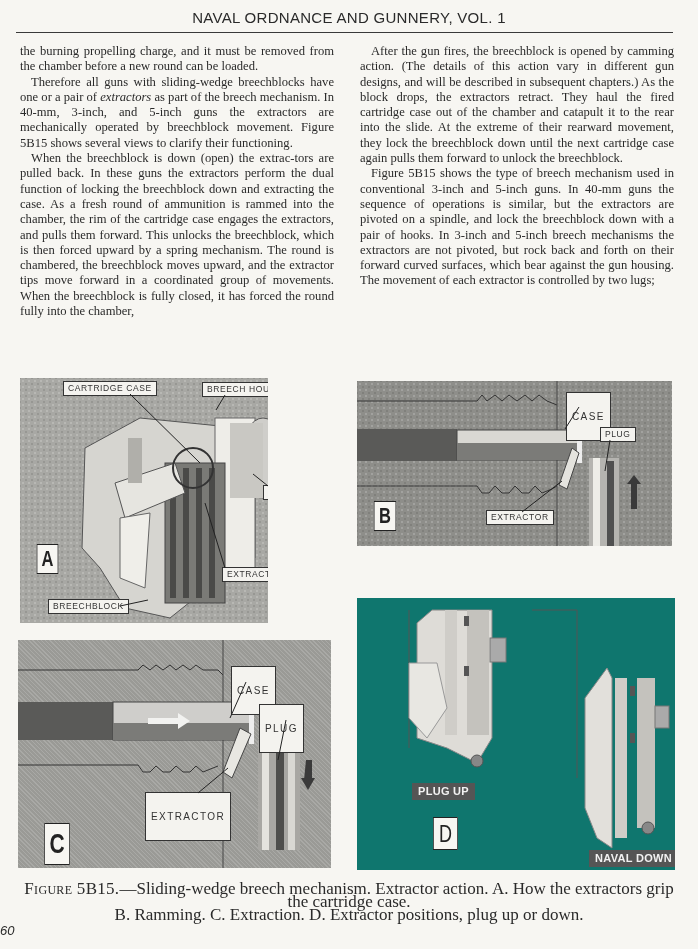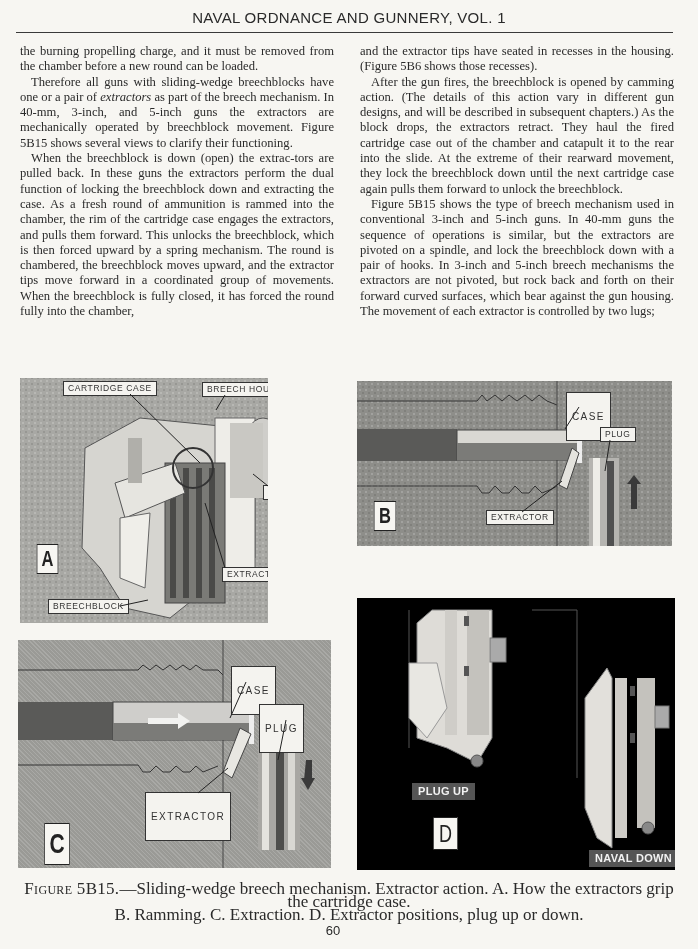--- a/index.html
+++ b/index.html
@@ -26,21 +26,21 @@
   .col-left { left: 20px; }
   .col-right { left: 360px; }
   .col p { margin: 0; text-indent: 0; }
   .col p.indent { text-indent: 11px; }
   .col em { font-style: italic; }
 
   .panel { position: absolute; overflow: hidden; }
   .panel-a { left: 20px; top: 378px; width: 248px; height: 245px; background: #a8a8a4; }
   .panel-b { left: 357px; top: 381px; width: 315px; height: 165px; background: #8e8e8a; }
   .panel-c { left: 18px; top: 640px; width: 313px; height: 228px; background: #9a9a96; }
-  .panel-d { left: 357px; top: 598px; width: 318px; height: 272px; background: #000000; }
+  .panel-d { left: 357px; top: 598px; width: 318px; height: 272px; background: #0f766e; }
 
   .texture {
     position: absolute; inset: 0;
     background-image:
       radial-gradient(rgba(255,255,255,0.18) 1px, transparent 1.2px),
       radial-gradient(rgba(0,0,0,0.10) 1px, transparent 1.2px);
     background-size: 6px 6px, 6px 6px;
     background-position: 0 0, 3px 3px;
   }
   .panel-c .texture {
@@ -70,38 +70,37 @@
 
   
   .shape { position: absolute; }
 
   .caption {
     position: absolute; left: 20px; top: 882px; width: 658px; text-align: center;
     font-size: 17px; line-height: 13px; color: #2a2a2a;
   }
   .caption .fig-label { font-variant: small-caps; letter-spacing: 0.3px; }
   .page-number {
-    position: absolute; left: 0; top: 923px; width: 666px; text-align: center;
-    font-family: "Liberation Sans", "DejaVu Sans", sans-serif; font-size: 13px; color: #2a2a2a;
+    position: absolute; left: 0; top: 923px; width: 666px; 
+    font-family: "Liberation Sans", "DejaVu Sans", sans-serif; font-size: 13px; color: #2a2a2a; font-style: italic;
   }
 </style>
 </head>
 <body>
 
 <div class="running-head">NAVAL ORDNANCE AND GUNNERY, VOL. 1</div>
 <div class="head-rule"></div>
 
 <div class="col col-left">
   <p>the burning propelling charge, and it must be removed from the chamber before a new round can be loaded.</p>
   <p class="indent"><span>Therefore all guns with sliding-wedge breechblocks have one or a pair of </span><em>extractors</em><span> as part of the breech mechanism.  In 40-mm, 3-inch, and 5-inch guns the extractors are mechanically operated by breechblock movement.  Figure 5B15 shows several views to clarify their functioning.</span></p>
   <p class="indent">When the breechblock is down (open) the extrac-­tors are pulled back.  In these guns the extractors per­form the dual function of locking the breechblock down and extracting the case.  As a fresh round of ammunition is rammed into the chamber, the rim of the cartridge case engages the extractors, and pulls them forward.  This unlocks the breechblock, which is then forced upward by a spring mechanism.  The round is chambered, the breechblock moves upward, and the extractor tips move forward in a coordinated group of movements.  When the breechblock is fully closed, it has forced the round fully into the chamber,</p>
 </div>
 
 <div class="col col-right">
-  <p>and the extractor tips have seated in recesses in the housing.  (Figure 5B6 shows those recesses).</p>
   <p class="indent">After the gun fires, the breechblock is opened by camming action.  (The details of this action vary in different gun designs, and will be described in subse­quent chapters.)  As the block drops, the extractors retract.  They haul the fired cartridge case out of the chamber and catapult it to the rear into the slide.  At the extreme of their rearward movement, they lock the breechblock down until the next cartridge case again pulls them forward to unlock the breechblock.</p>
   <p class="indent">Figure 5B15 shows the type of breech mechanism used in conventional 3-inch and 5-inch guns.  In 40-mm guns the sequence of operations is similar, but the extractors are pivoted on a spindle, and lock the breechblock down with a pair of hooks.  In 3-inch and 5-inch breech mechanisms the extractors are not piv­oted, but rock back and forth on their forward curved surfaces, which bear against the gun housing.  The movement of each extractor is controlled by two lugs;</p>
 </div>
 
 <div class="panel panel-a">
   <div class="texture"></div>
   <svg class="shape" style="left:0;top:0" width="312" height="245" viewBox="0 0 312 245">
     <polygon points="65,70 120,40 220,50 235,75 235,180 200,200 150,240 105,230 80,190 62,170" fill="#d6d5d0" stroke="#555" stroke-width="1"></polygon>
     <rect x="195" y="40" width="40" height="150" fill="#eeede8" stroke="#666"></rect>
     <ellipse cx="243" cy="80" rx="22" ry="40" fill="#cfceca" stroke="#555"></ellipse>

